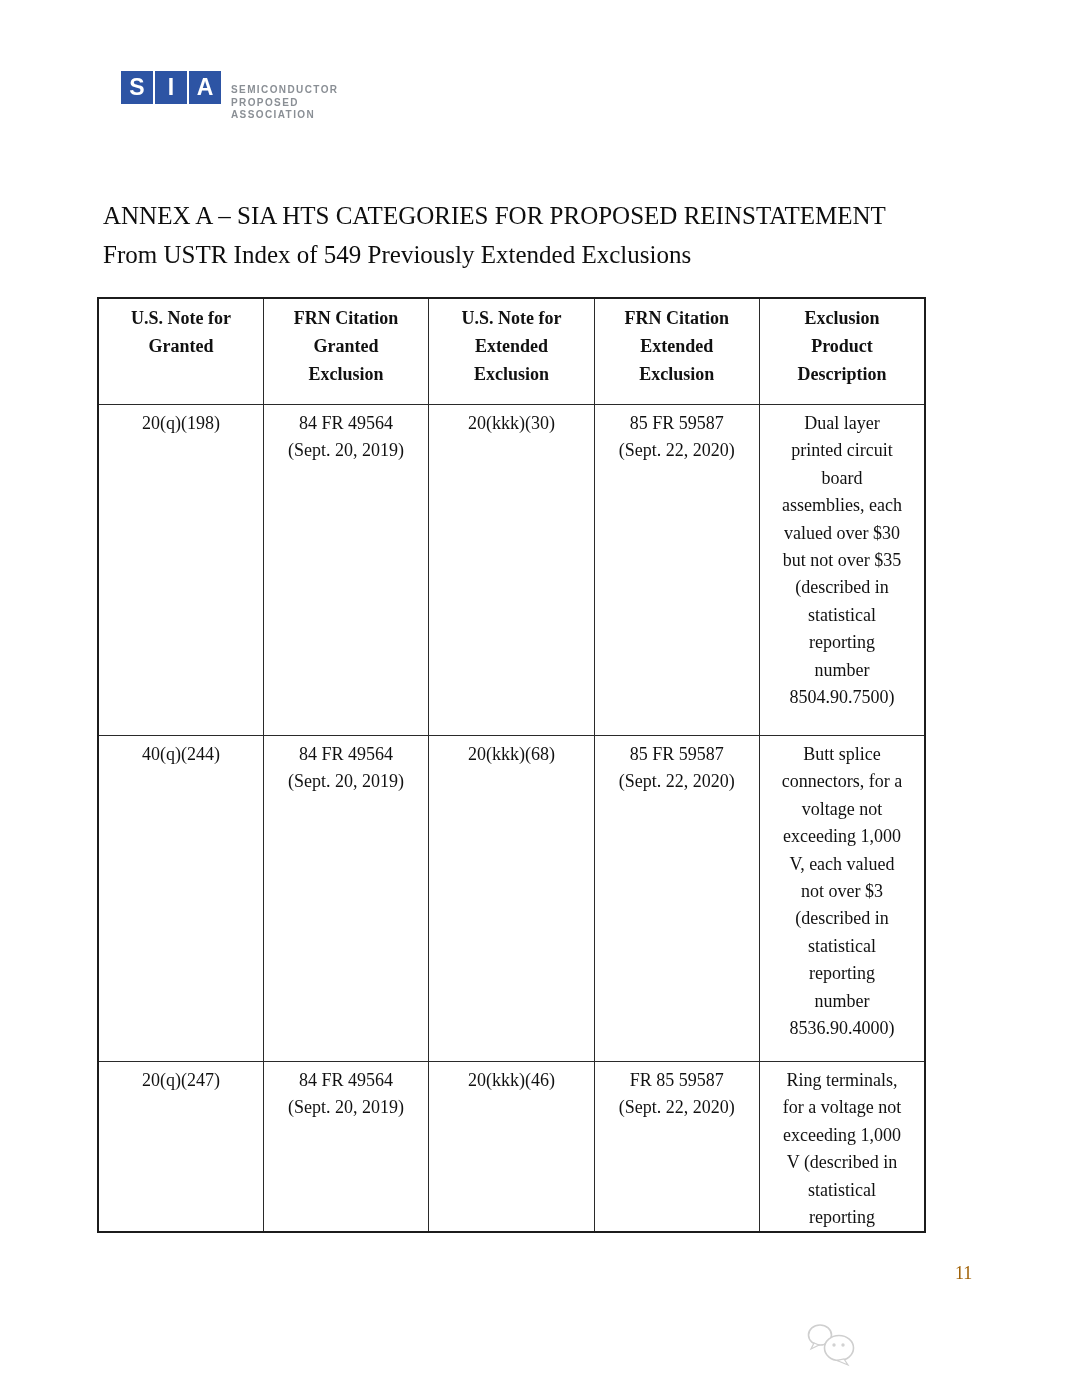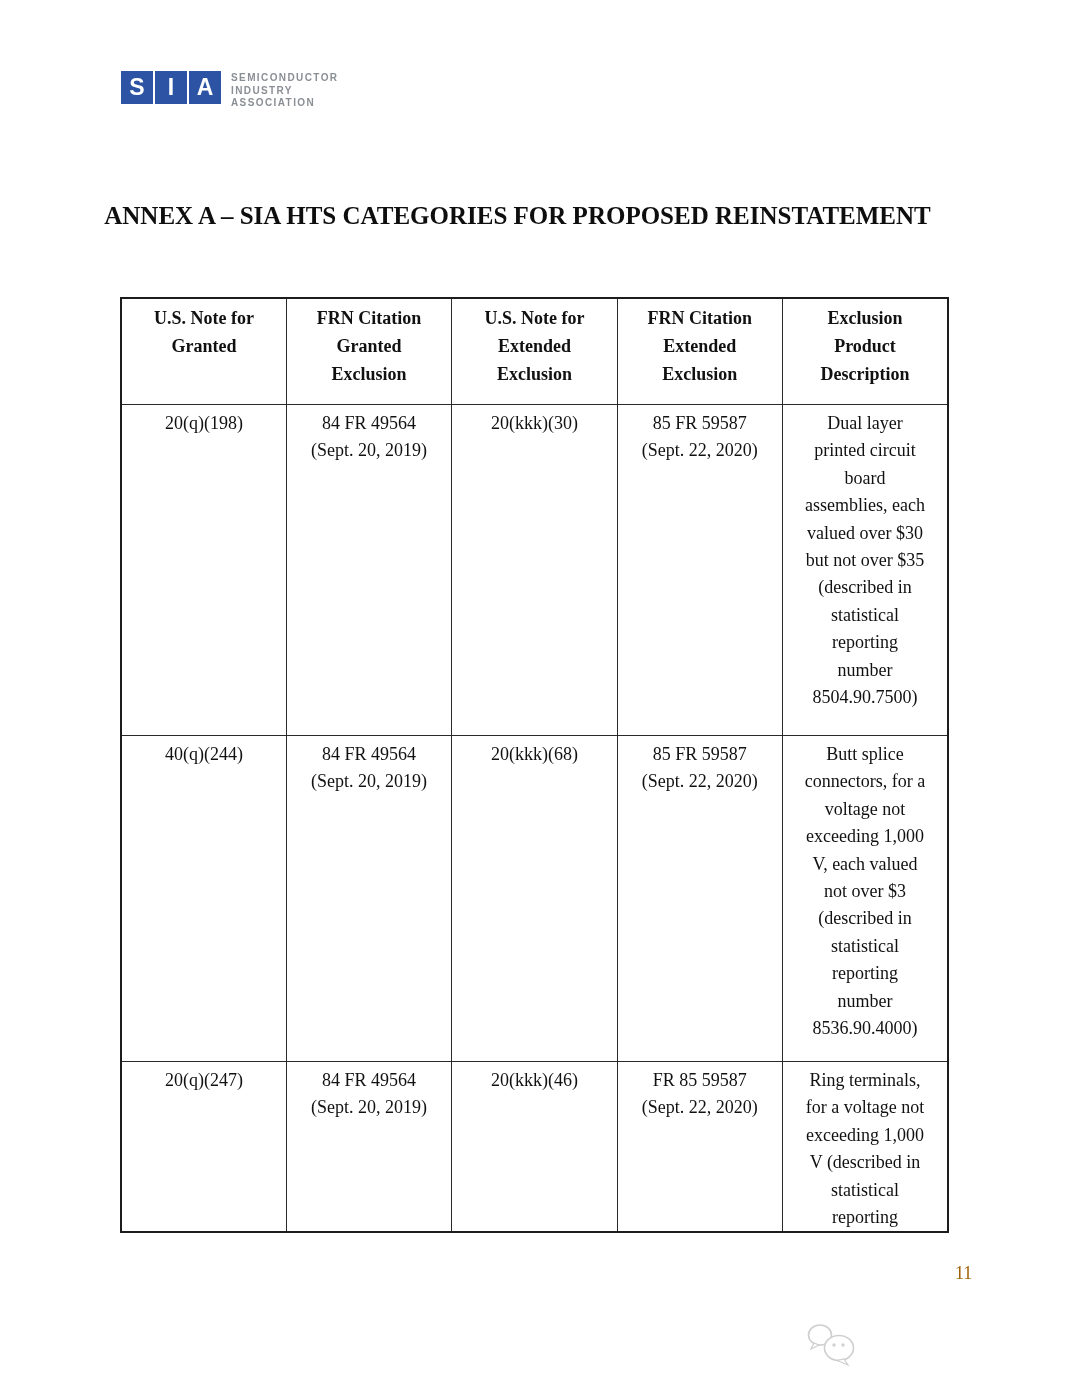--- a/index.html
+++ b/index.html
@@ -20,44 +20,43 @@
     width: 32px; height: 33px;
     background: #2d54a4;
     color: #ffffff;
     font-family: "Liberation Sans", sans-serif;
     font-weight: bold;
     font-size: 23px;
     display: flex; align-items: center; justify-content: center;
   }
   .logo-text {
     margin-left: 10px;
-    margin-top: 1px;
+    margin-top: 13px;
     font-family: "Liberation Sans", sans-serif;
     font-size: 10px;
     font-weight: bold;
     letter-spacing: 1.4px;
     line-height: 12.5px;
     color: #8a8f95;
   }
 
   
   .title-block {
     position: absolute;
     left: 103px; top: 196px; width: 829px;
-    text-align: center;
-    font-weight: bold;
+    font-weight: normal;
     font-size: 25px;
     line-height: 39px;
     color: #0e0e0e;
   }
 
   
   table.annex {
     position: absolute;
-    left: 120px; top: 297px;
+    left: 97px; top: 297px;
     width: 829px;
     border-collapse: collapse;
     table-layout: fixed;
     border: 2px solid #1c1c1c;
   }
   table.annex th, table.annex td {
     border: 1px solid #2a2a2a;
     vertical-align: top;
     text-align: center;
     padding: 5px 3px 0 3px;
@@ -103,27 +102,28 @@
 <div class="page">
 
   <div class="logo">
     <div class="logo-squares">
       <span class="logo-sq">S</span>
       <span class="logo-sq">I</span>
       <span class="logo-sq">A</span>
     </div>
     <div class="logo-text">
       <div>SEMICONDUCTOR</div>
-      <div>INDUSTRY</div>
+      <div>PROPOSED</div>
       <div>ASSOCIATION</div>
     </div>
   </div>
 
   <div class="title-block">
     <div>ANNEX A – SIA HTS CATEGORIES FOR PROPOSED REINSTATEMENT</div>
+    <div>From USTR Index of 549 Previously Extended Exclusions</div>
   </div>
 
   <table class="annex">
     <colgroup>
       <col style="width:20%">
         <col style="width:20%">
         <col style="width:20%">
         <col style="width:20%">
         <col style="width:20%">
     </colgroup>

